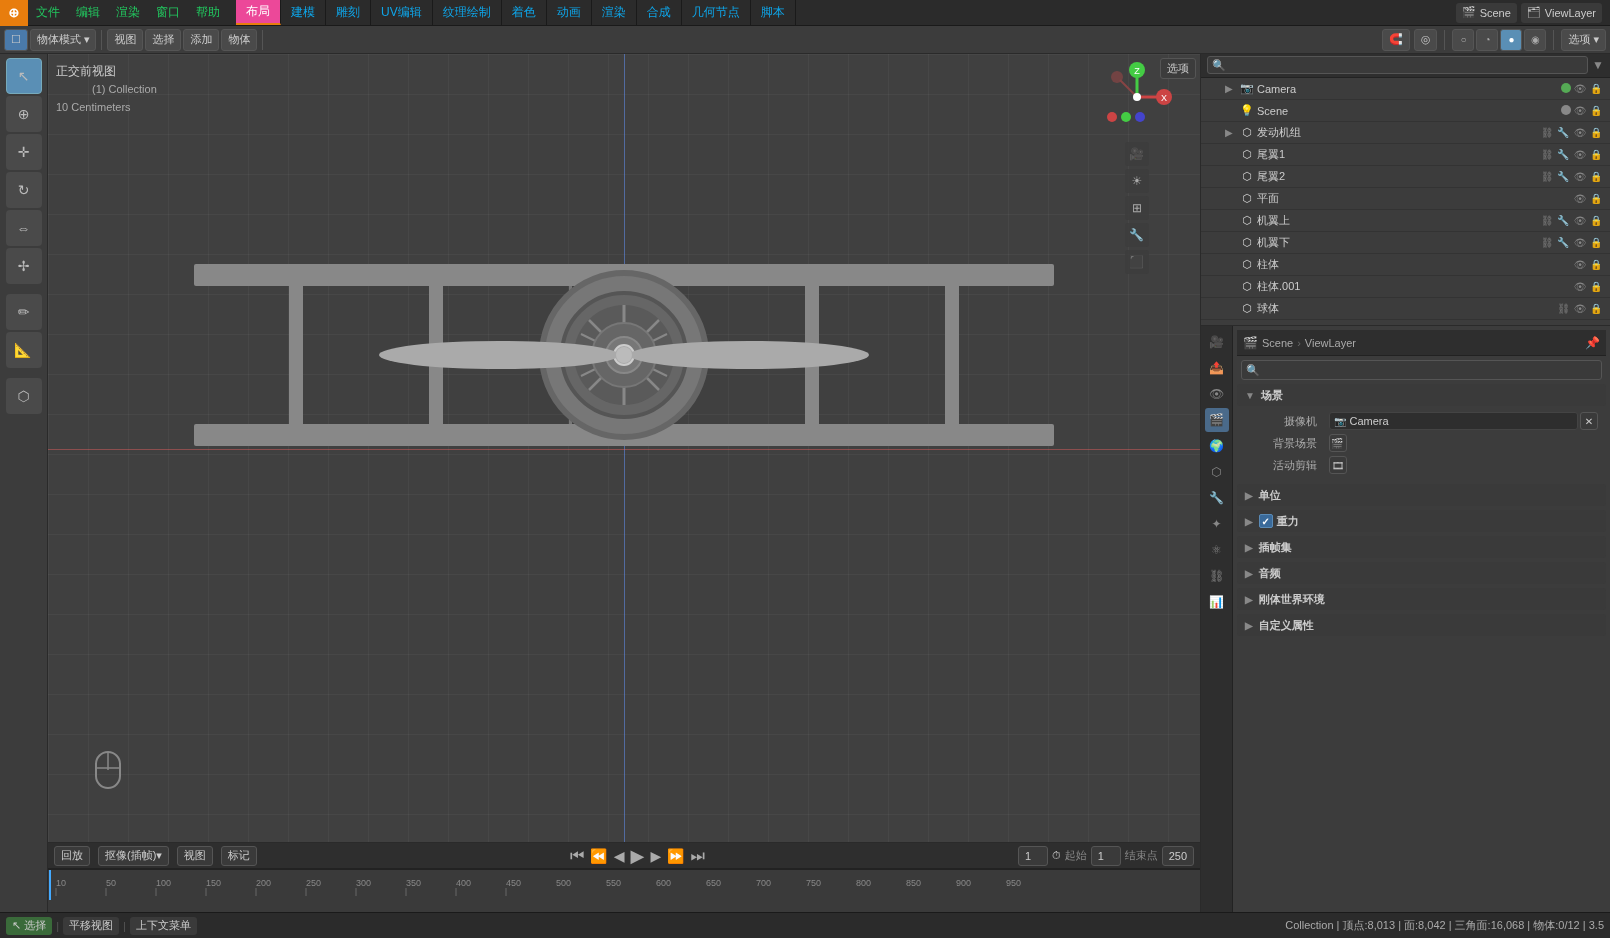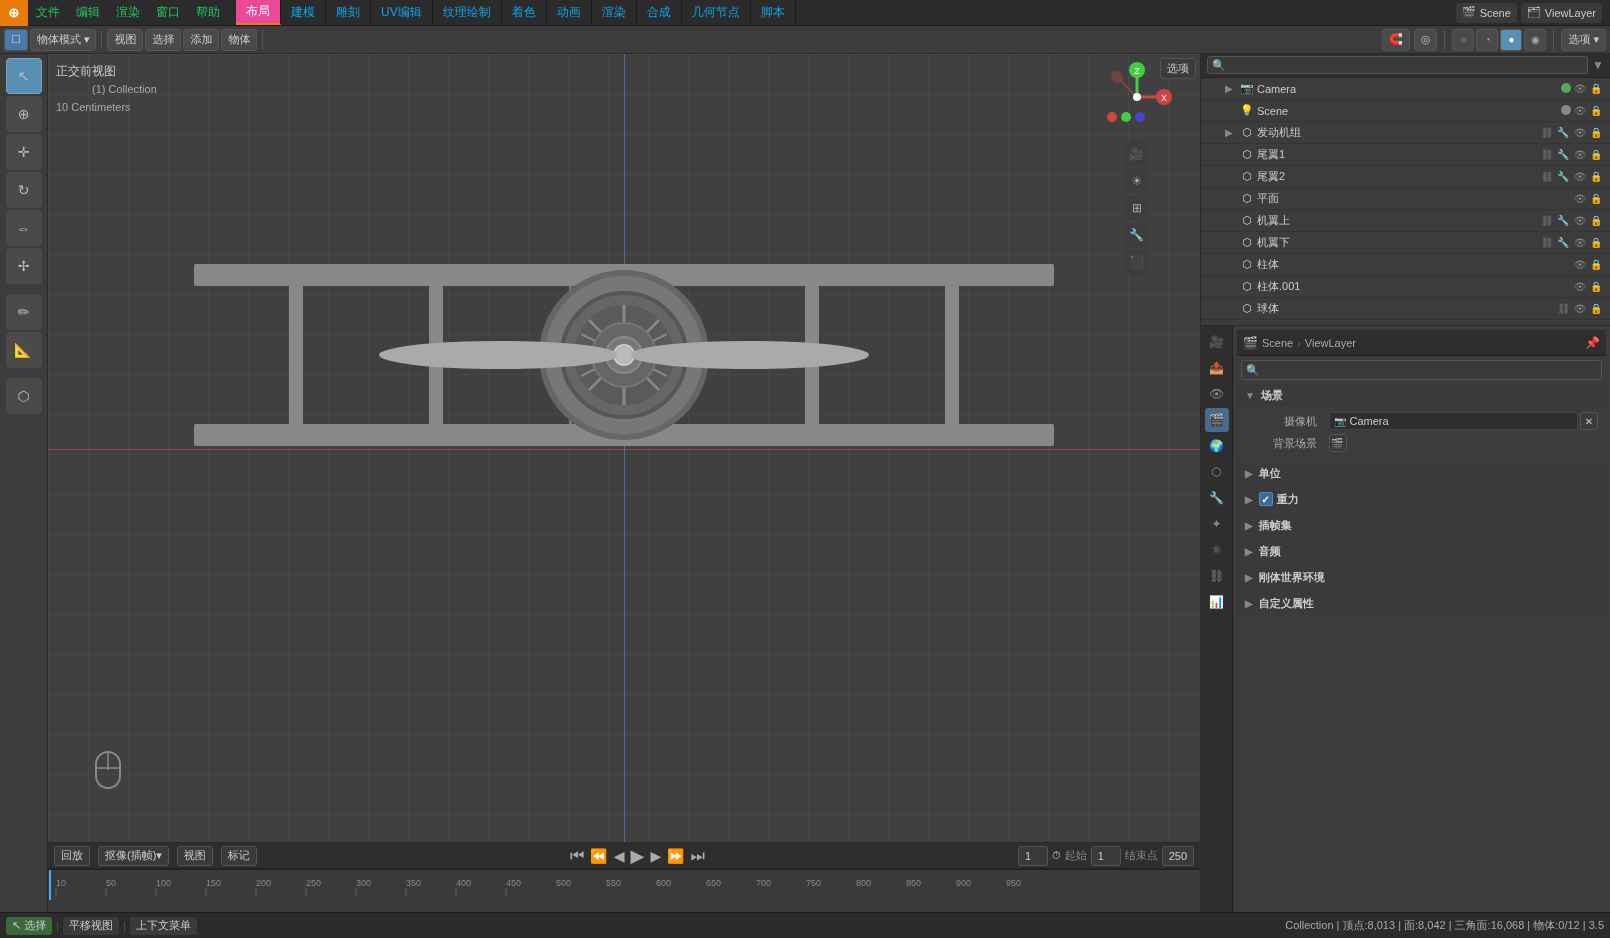--- a/index.html
+++ b/index.html
@@ -968,20 +968,26 @@
             </div>
           </div>
 
           <div class="prop-row">
             <div class="prop-label">背景场景</div>
             <div style="flex:1;display:flex;align-items:center;gap:2px;">
               <div style="width:18px;height:18px;background:#3a3a3a;border:1px solid #555;border-radius:3px;display:flex;align-items:center;justify-content:center;font-size:10px;">🎬</div>
             </div>
           </div>
 
+          <div class="prop-row">
+            <div class="prop-label">活动剪辑</div>
+            <div style="flex:1;display:flex;align-items:center;gap:2px;">
+              <div style="width:18px;height:18px;background:#3a3a3a;border:1px solid #555;border-radius:3px;display:flex;align-items:center;justify-content:center;font-size:10px;">🎞</div>
+            </div>
+          </div>
         </div>
       </div>
 
       <div class="prop-section prop-section-collapsed">
         <div class="prop-section-header">
           <span class="collapse-arrow">▶</span>
           <span>单位</span>
         </div>
       </div>
 

